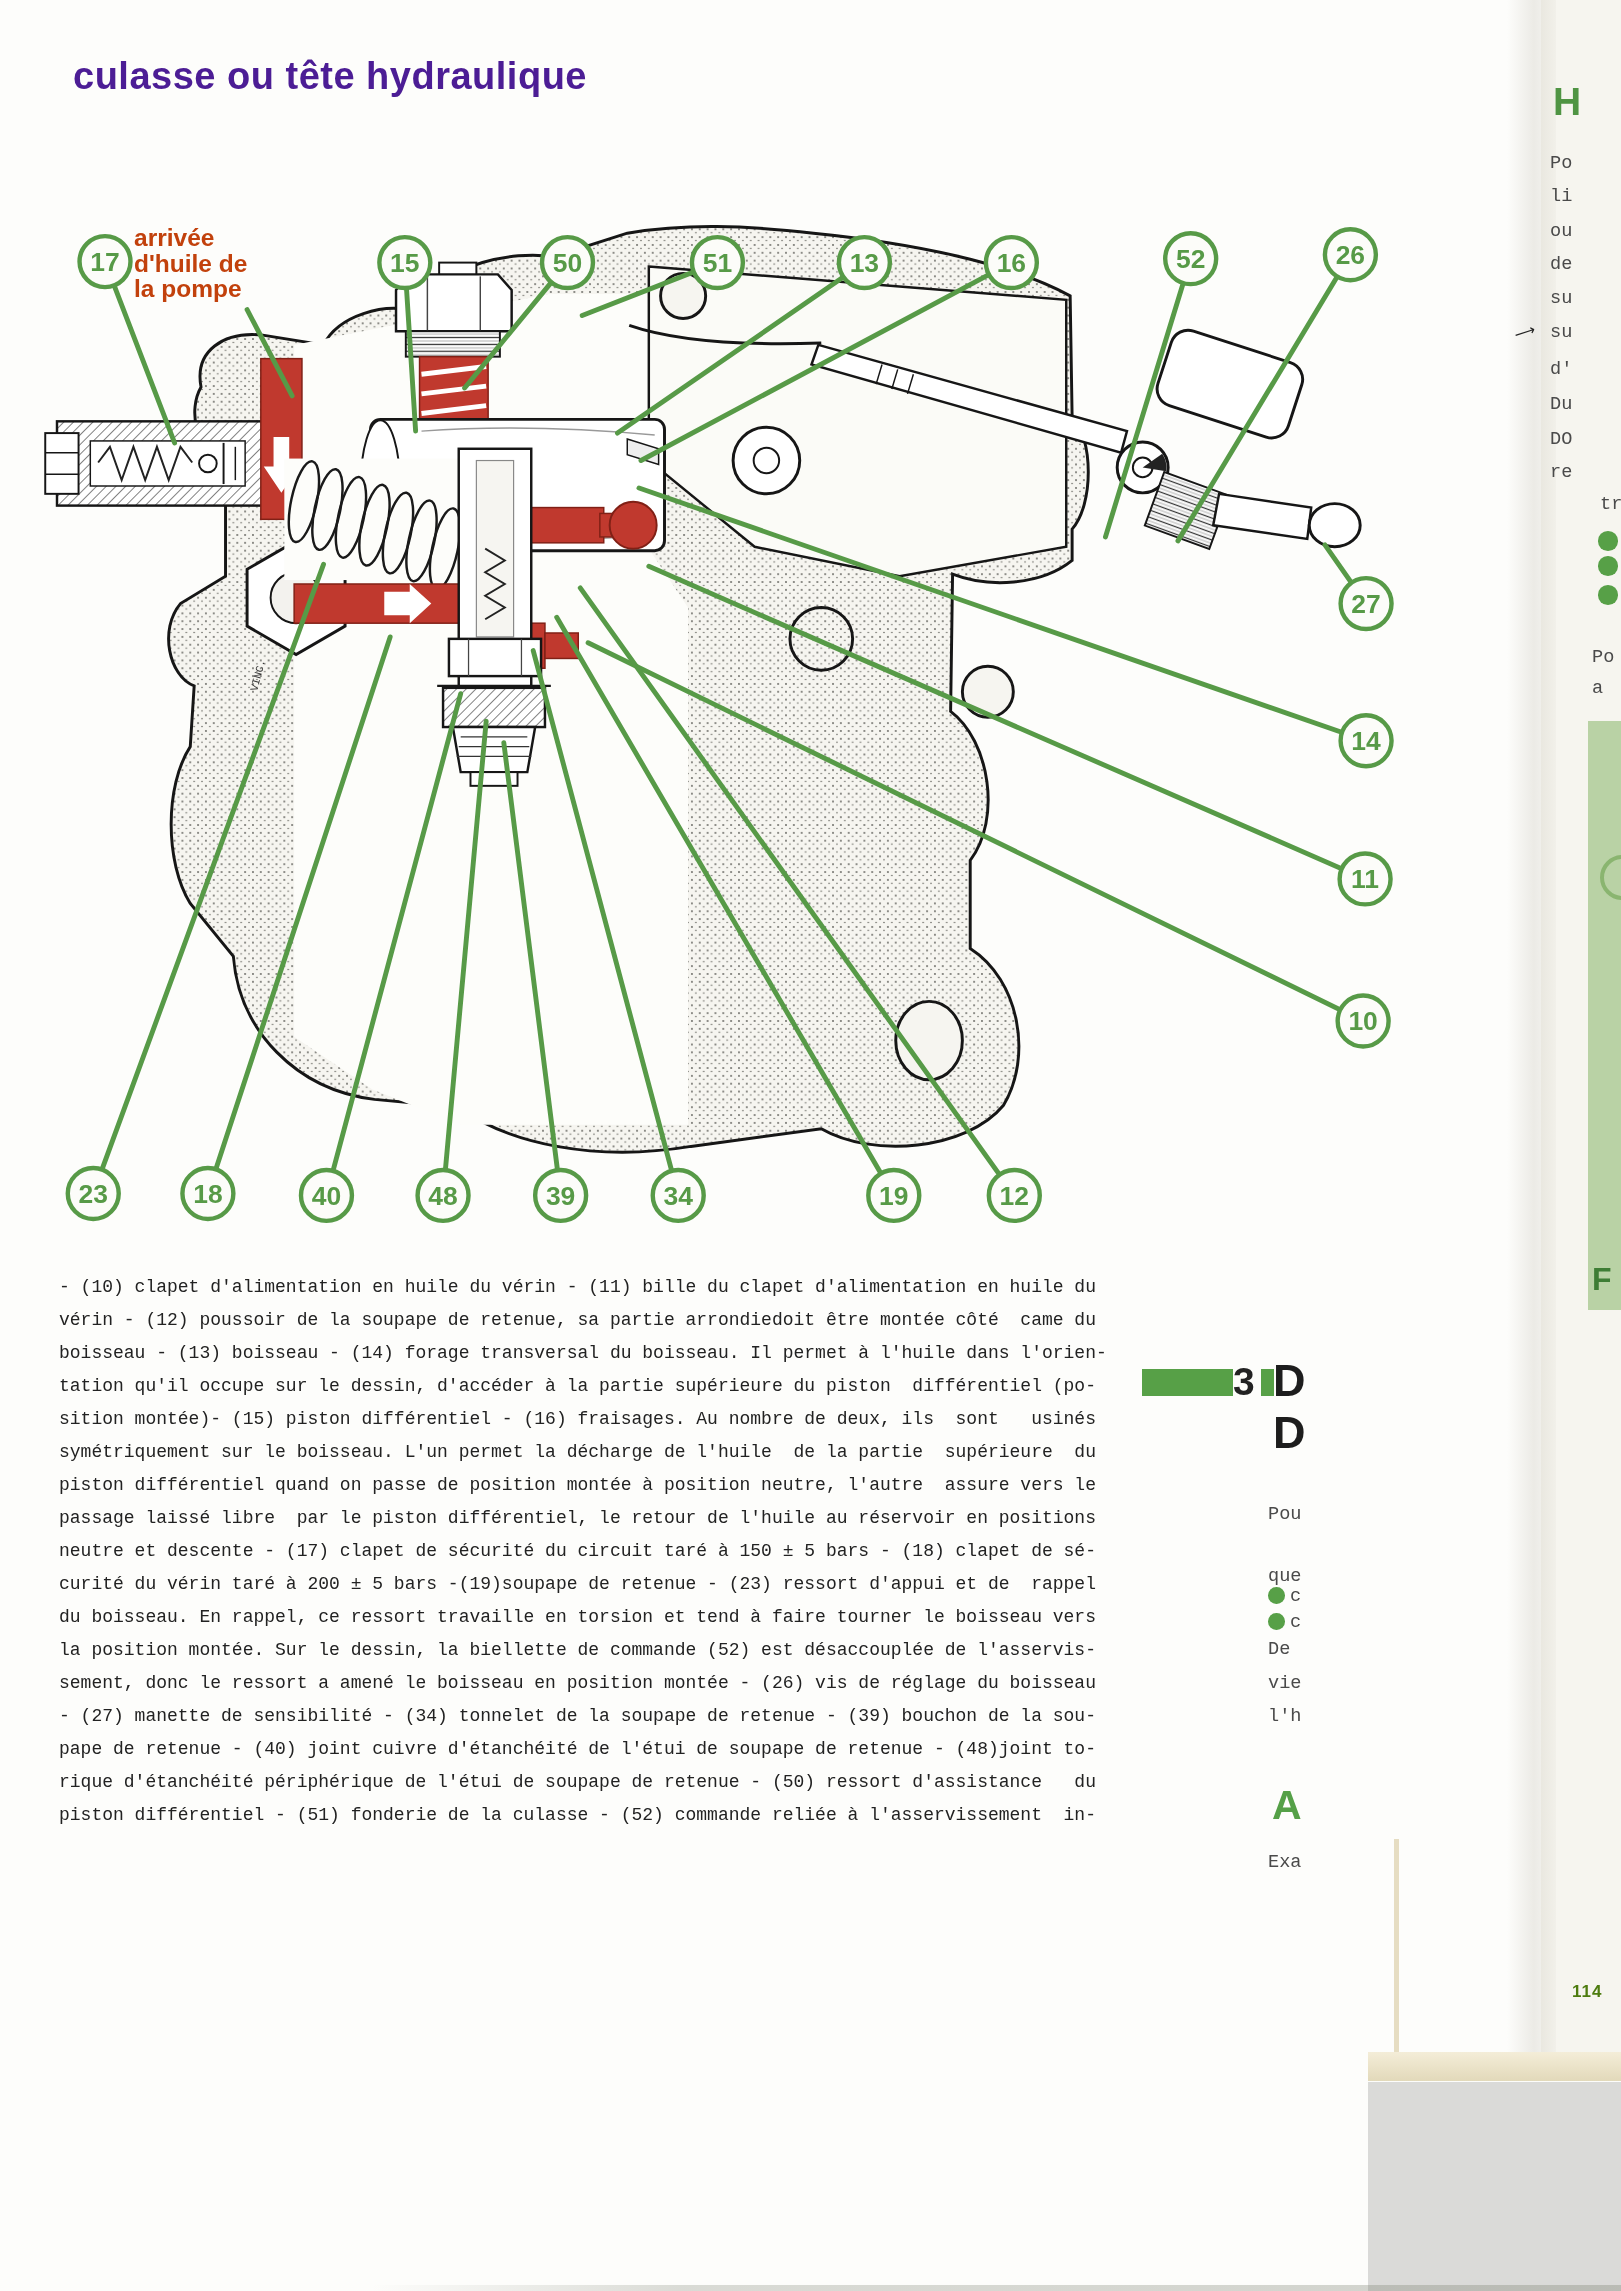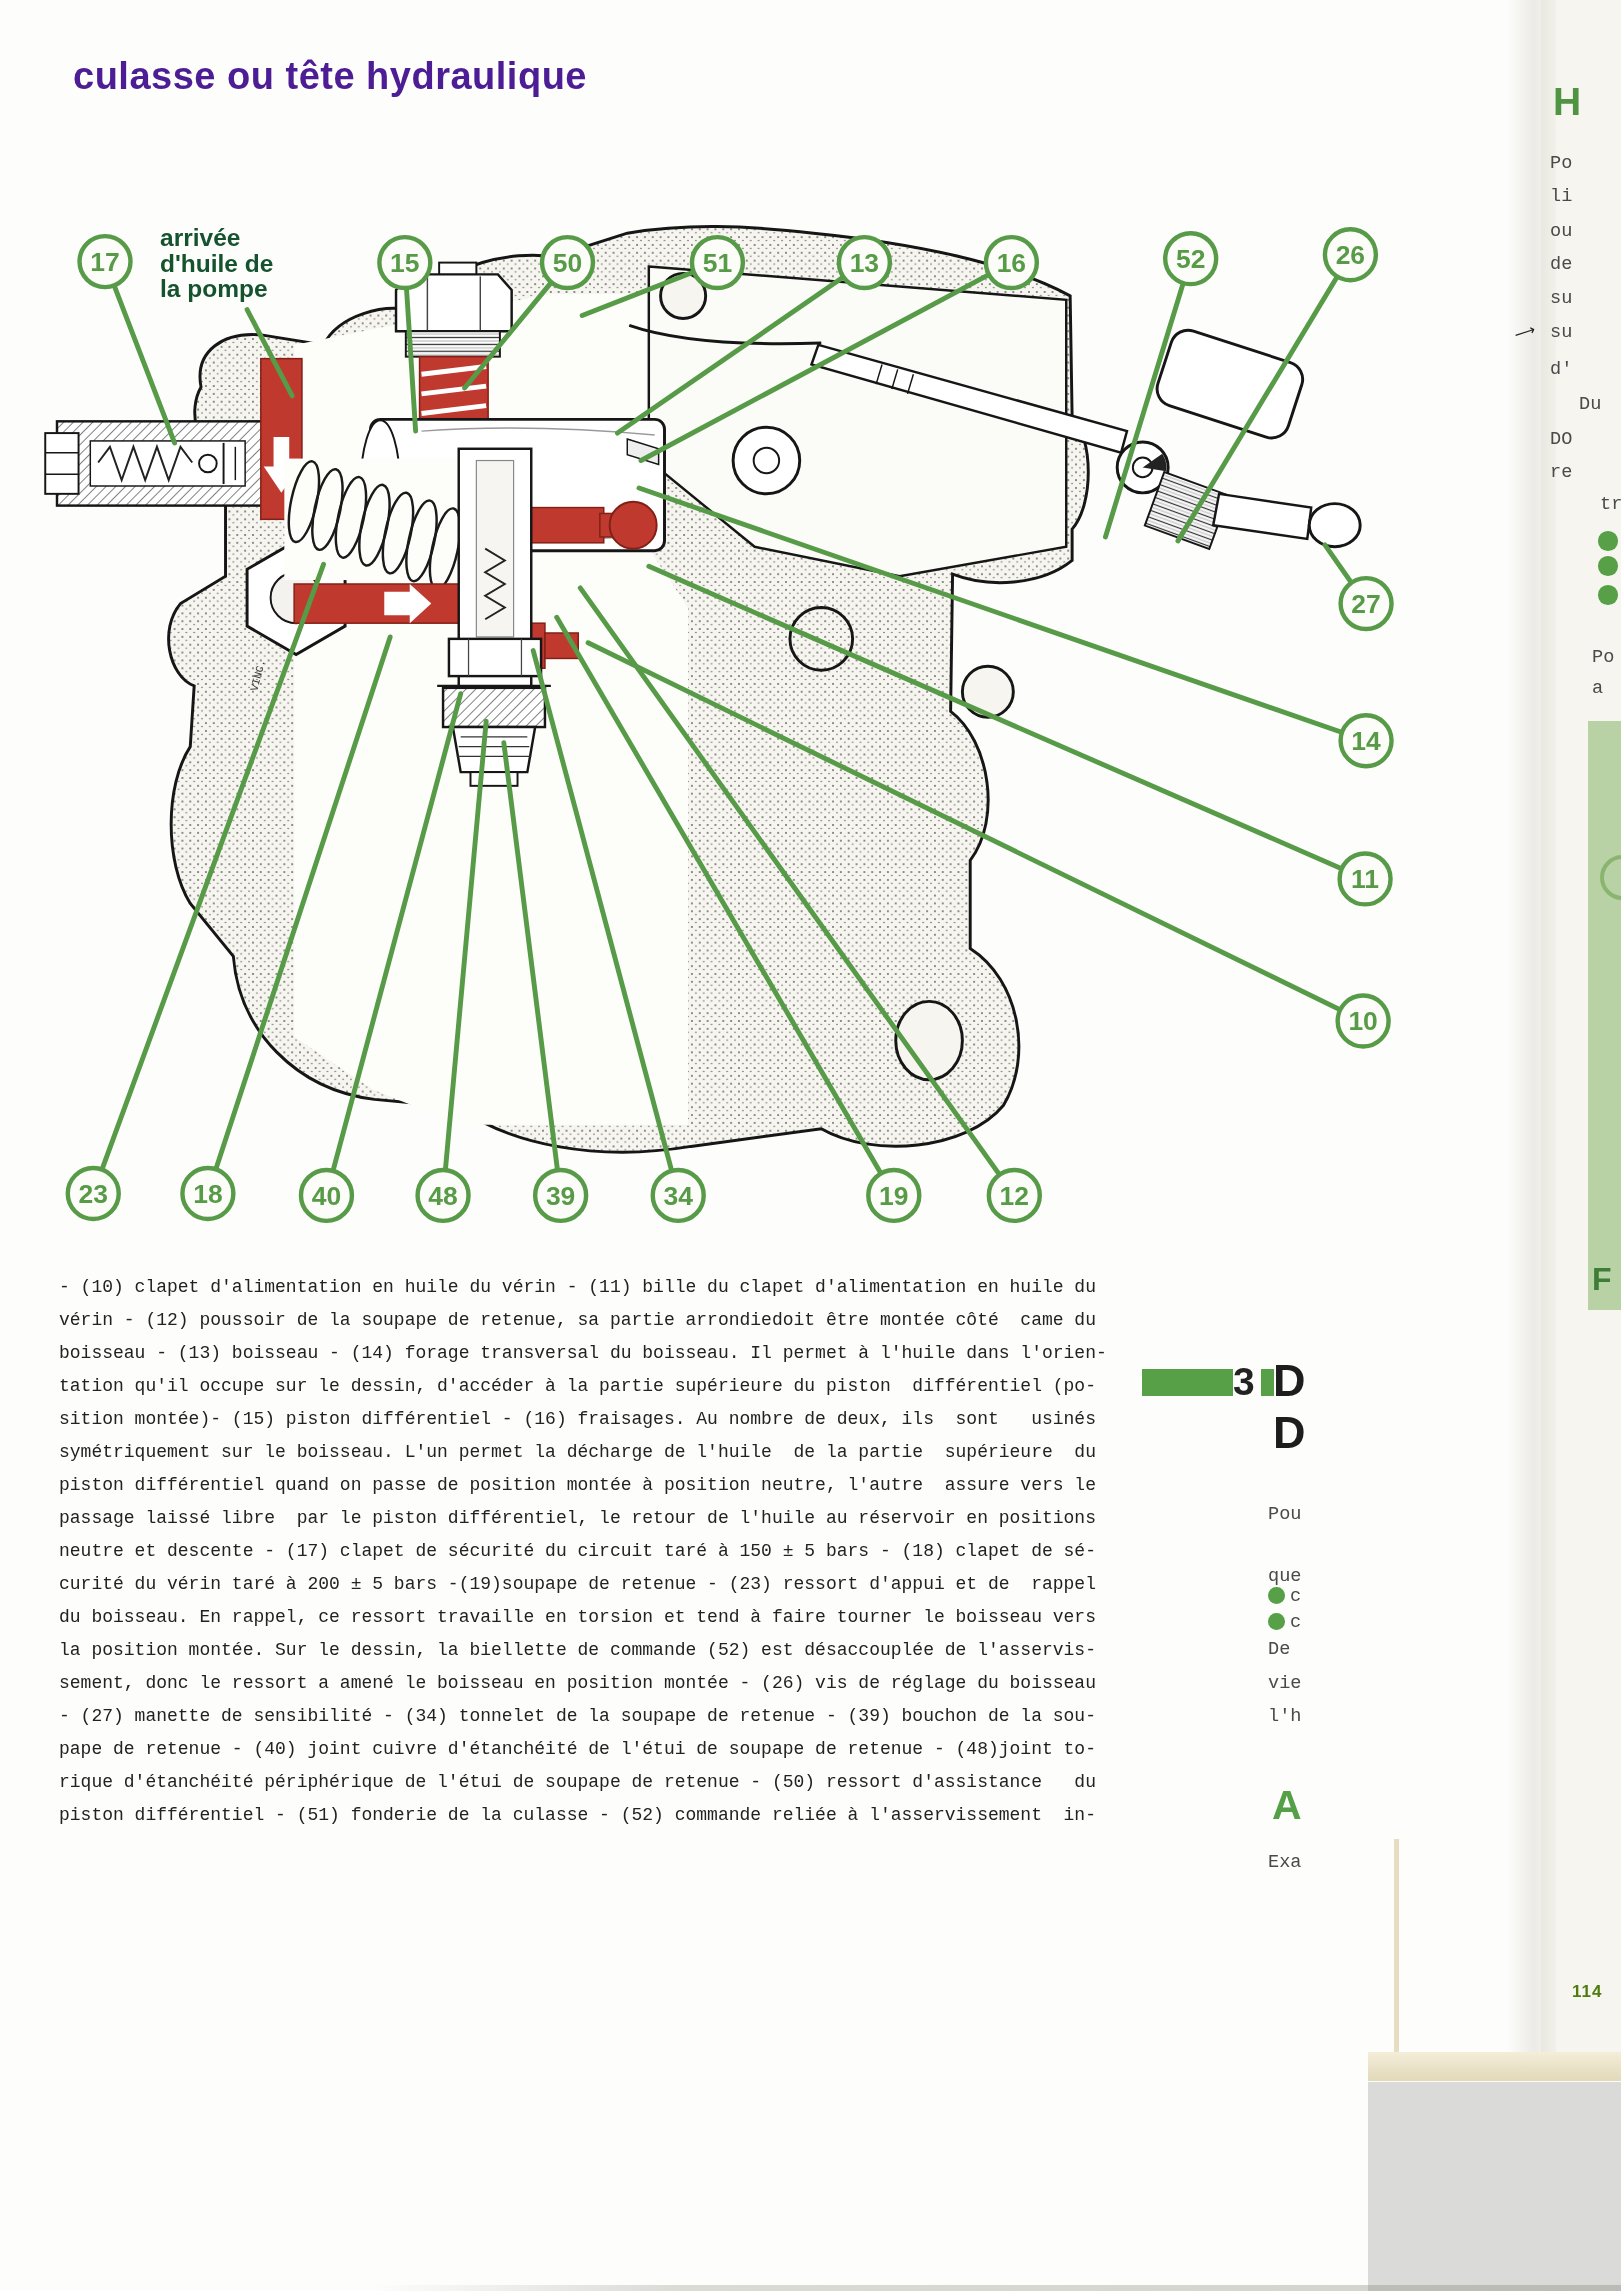--- a/index.html
+++ b/index.html
@@ -1,22 +1,22 @@
 <!DOCTYPE html>
 <html><head>
 <meta charset="utf-8">
 <style>
   html,body{margin:0;padding:0;background:#e9e9e7;}
   .scan{position:relative;width:1621px;height:2292px;background:#fdfdfb;overflow:hidden;
         font-family:"Liberation Sans",sans-serif;}
   
   .title{position:absolute;left:73px;top:55px;font-size:38px;font-weight:800;
          letter-spacing:0.5px;color:#4c1d95;}
-  .pump-label{position:absolute;left:160px;top:225px;font-size:24.5px;font-weight:800;
-              line-height:25.5px;color:#14532d;}
+  .pump-label{position:absolute;left:134px;top:225px;font-size:24.5px;font-weight:800;
+              line-height:25.5px;color:#c2410c;}
   
   .legend{position:absolute;left:59px;top:1271px;width:1078px;
           font-family:"Liberation Mono","DejaVu Sans Mono",monospace;
           font-size:18px;line-height:33px;color:#222;}
   .legend .line{white-space:pre;}
   
   .diagram{position:absolute;left:0;top:0;}
   
   .sliver-bg{position:absolute;left:1541px;top:0;width:80px;height:2054px;background:#f6f5ef;}
   .gutter{position:absolute;left:1507px;top:0;width:49px;height:2054px;
@@ -332,21 +332,21 @@
   <div id="fragments">
       <span class="frag frag-green-xl" style="left: 1553px; top: 80px;">H</span>
       <span class="frag frag-mono" style="left: 1550px; top: 153px;">Po</span>
       <span class="frag frag-mono" style="left: 1550px; top: 186px;">li</span>
       <span class="frag frag-mono" style="left: 1550px; top: 221px;">ou</span>
       <span class="frag frag-mono" style="left: 1550px; top: 254px;">de</span>
       <span class="frag frag-mono" style="left: 1550px; top: 288px;">su</span>
       <span class="frag frag-arrow" style="left: 1514px; top: 323px;">⟶</span>
       <span class="frag frag-mono" style="left: 1550px; top: 322px;">su</span>
       <span class="frag frag-mono" style="left: 1550px; top: 359px;">d'</span>
-      <span class="frag frag-mono" style="left: 1550px; top: 394px; margin-left: 29px;">Du</span>
+      <span class="frag frag-mono" style="left: 1550px; top: 394px;">Du</span>
       <span class="frag frag-mono" style="left: 1550px; top: 429px;">DO</span>
       <span class="frag frag-mono" style="left: 1550px; top: 462px;">re</span>
       <span class="frag frag-mono" style="left: 1600px; top: 494px;">tr</span>
       <span class="frag frag-mono" style="left: 1592px; top: 647px;">Po</span>
       <span class="frag frag-mono" style="left: 1592px; top: 678px;">a</span>
       <span class="frag frag-green-lg" style="left: 1592px; top: 1261px;">F</span>
       <span class="frag frag-black-lg" style="left: 1233px; top: 1360px;">3</span>
       <span class="frag frag-black-xl" style="left: 1273px; top: 1355px;">D</span>
       <span class="frag frag-black-xl" style="left: 1273px; top: 1407px;">D</span>
       <span class="frag frag-mono" style="left: 1268px; top: 1504px;">Pou</span>

